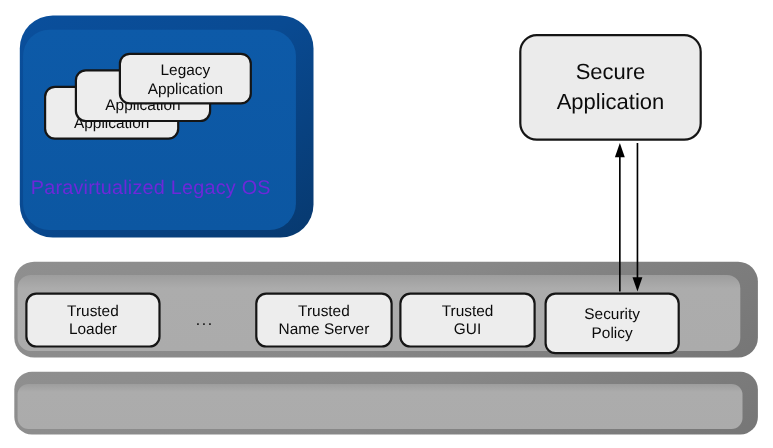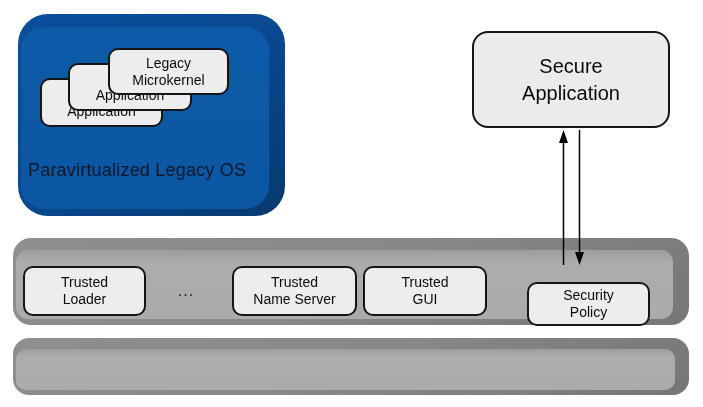--- a/index.html
+++ b/index.html
@@ -47,21 +47,21 @@
     white-space:pre-line;
     box-sizing:border-box;
   }
   .node.big{
     border-radius:16px;
     font-size:20px;line-height:27px;
     background:#ebebeb;
   }
   .os-label{
     position:absolute;left:28px;top:160px;
-    font-size:18px;color:#0f172a;letter-spacing:.2px;
+    font-size:18px;color:#6d28d9;letter-spacing:.2px;
     white-space:nowrap;
   }
   .mk-label{
     position:absolute;left:26px;top:361px;
     font-size:20px;color:#0b0b0b;white-space:nowrap;
   }
   .dots{
     position:absolute;left:166px;top:266px;width:40px;height:50px;
     display:flex;align-items:center;justify-content:center;
     font-size:16px;color:#1a1a1a;letter-spacing:1px;
@@ -76,40 +76,40 @@
   <div class="slab blue" style="left:18px;top:14px;width:267px;height:202px;">
     <div class="slab-shell"></div>
     <div class="slab-face"></div>
   </div>
 
   <div class="node" style="left:40px;top:78px;width:123px;height:49px;">Legacy
 Application</div>
   <div class="node" style="left:68px;top:63px;width:124px;height:48px;">Legacy
 Application</div>
   <div class="node" style="left:108px;top:48px;width:121px;height:47px;">Legacy
-Microkernel</div>
+Application</div>
 
   <div class="os-label">Paravirtualized Legacy OS</div>
 
-  <div class="node big" style="left:472px;top:31px;width:198px;height:97px;">Secure
+  <div class="node big" style="left:472px;top:31px;width:166px;height:97px;">Secure
 Application</div>
 
   <div class="slab gray" style="left:13px;top:238px;width:676px;height:87px;">
     <div class="slab-shell"></div>
     <div class="slab-face"></div>
   </div>
 
   <div class="node" style="left:23px;top:266px;width:123px;height:50px;">Trusted
 Loader</div>
   <div class="dots">...</div>
   <div class="node" style="left:232px;top:266px;width:125px;height:50px;">Trusted
 Name Server</div>
   <div class="node" style="left:363px;top:266px;width:124px;height:50px;">Trusted
 GUI</div>
-  <div class="node" style="left:495px;top:282px;width:123px;height:44px;margin-left:32px;">Security
+  <div class="node" style="left:495px;top:266px;width:123px;height:56px;">Security
 Policy</div>
 
   <div class="slab gray gray-thin" style="left:13px;top:338px;width:676px;height:57px;">
     <div class="slab-shell"></div>
     <div class="slab-face"></div>
   </div>
 
   <svg class="arrows" width="703" height="407" viewBox="0 0 703 407">
     <g>
       <line x1="563.5" y1="142" x2="563.5" y2="265" stroke="#000" stroke-width="1.5"></line>

